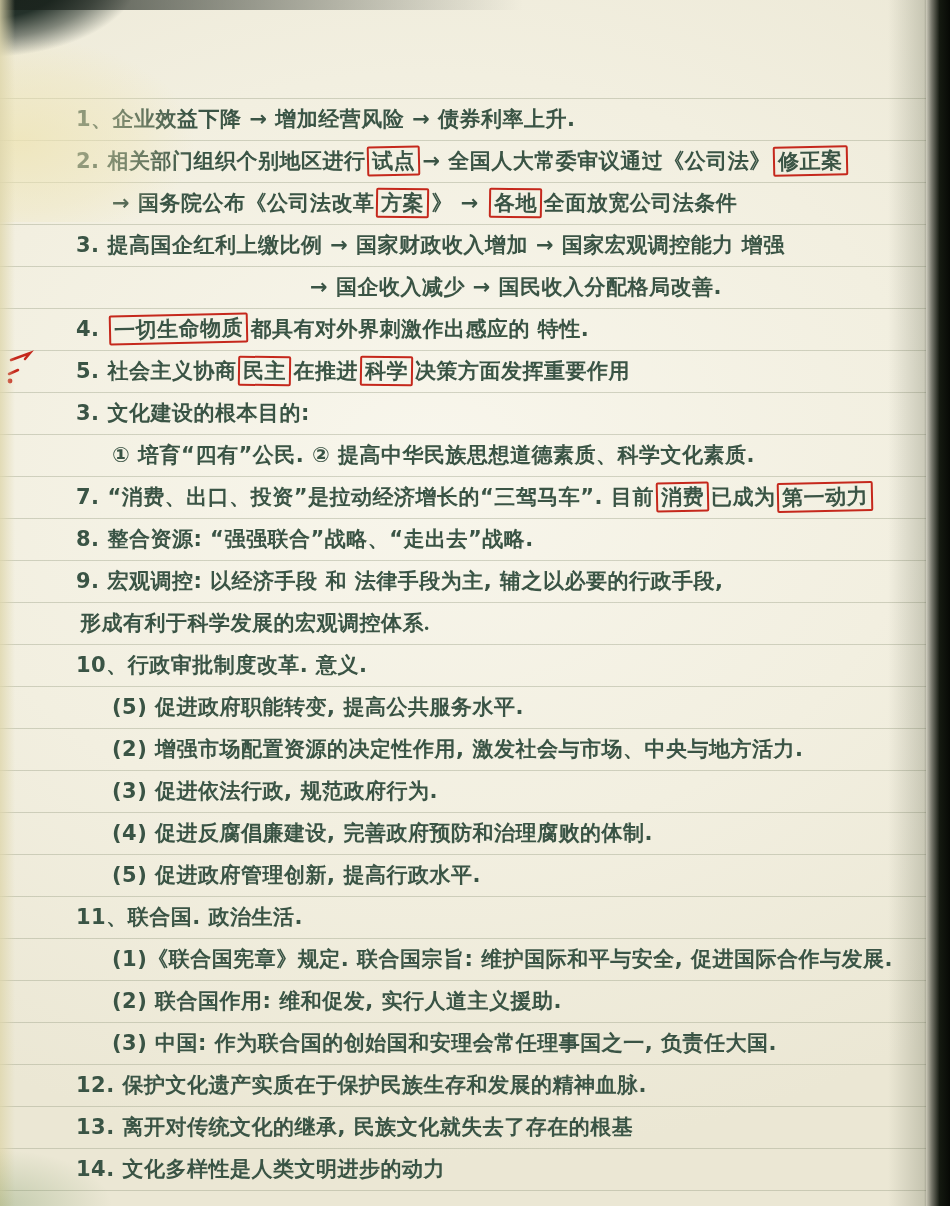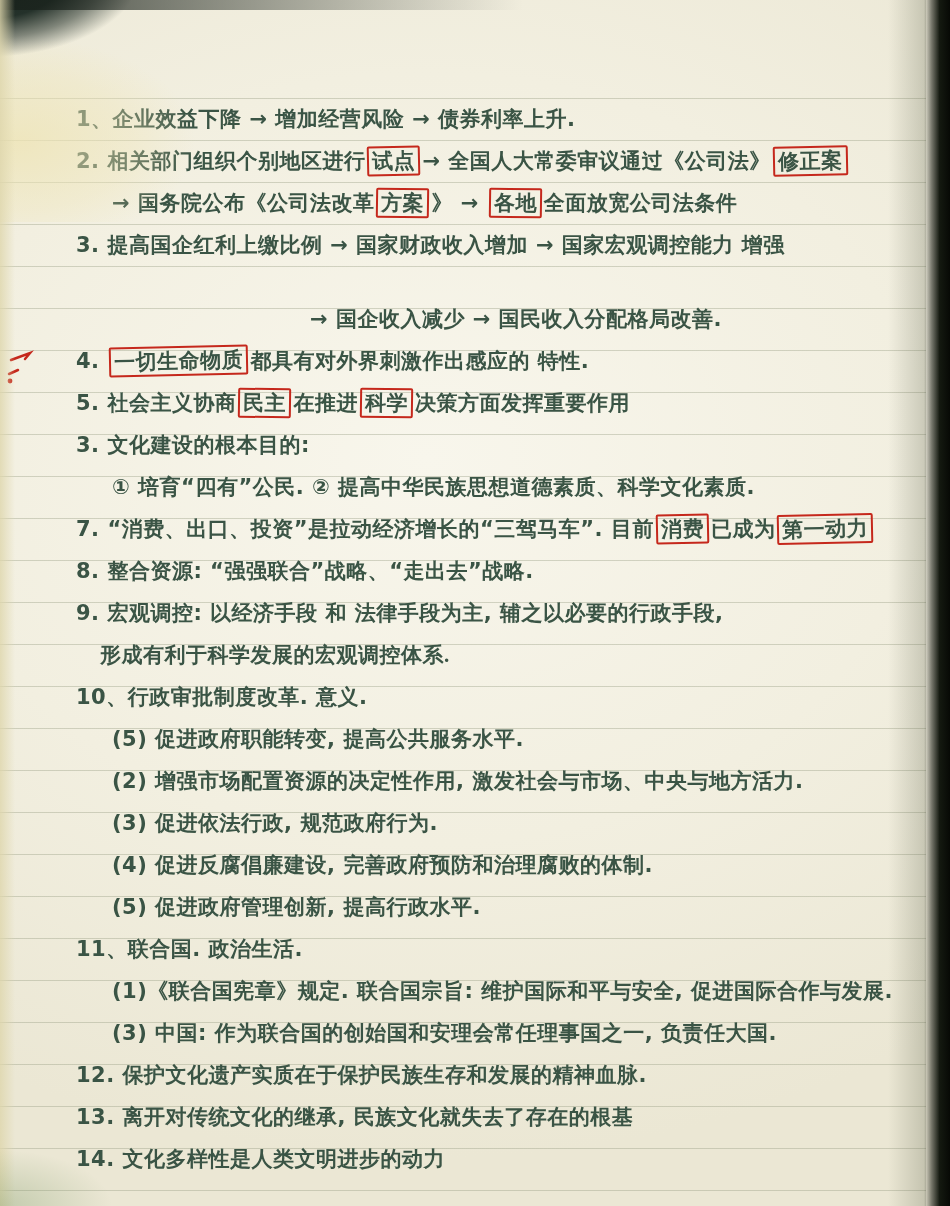--- a/index.html
+++ b/index.html
@@ -61,22 +61,22 @@
   }
   
   .content{
     position:absolute;left:0;top:98px;right:30px;
     color:var(--ink);
     font-size:21px;letter-spacing:0.5px;font-weight:bold;
   }
   .line{height:42px;line-height:42px;white-space:nowrap;}
   .ind0{padding-left:76px;}
   .ind1{padding-left:112px;}
-  .ind2{padding-left:310px;margin-top:32px;}
-  .ind3{padding-left:100px;font-family:Liberation Serif, serif;}
+  .ind2{padding-left:310px;}
+  .ind3{padding-left:80px;font-family:Liberation Serif, serif;}
   .boxed{
     display:inline-block;
     border:2px solid var(--red);
     border-radius:2px;
     line-height:26px;
     padding:0 3px;
     margin:0 2px;
     transform:rotate(-1.2deg);
   }
   .line:nth-child(odd) .boxed{transform:rotate(0.8deg);}
@@ -105,20 +105,21 @@
         <div class="line ind0"><span class="">9. 宏观调控: 以经济手段 和 法律手段为主, 辅之以必要的行政手段,</span></div>
         <div class="line ind3"><span class="">形成有利于科学发展的宏观调控体系.</span></div>
         <div class="line ind0"><span class="">10、行政审批制度改革. 意义.</span></div>
         <div class="line ind1"><span class="">(5) 促进政府职能转变, 提高公共服务水平.</span></div>
         <div class="line ind1"><span class="">(2) 增强市场配置资源的决定性作用, 激发社会与市场、中央与地方活力.</span></div>
         <div class="line ind1"><span class="">(3) 促进依法行政, 规范政府行为.</span></div>
         <div class="line ind1"><span class="">(4) 促进反腐倡廉建设, 完善政府预防和治理腐败的体制.</span></div>
         <div class="line ind1"><span class="">(5) 促进政府管理创新, 提高行政水平.</span></div>
         <div class="line ind0"><span class="">11、联合国. 政治生活.</span></div>
         <div class="line ind1"><span class="">(1)《联合国宪章》规定. 联合国宗旨: 维护国际和平与安全, 促进国际合作与发展.</span></div>
+        <div class="line ind1"><span class="">(2) 联合国作用: 维和促发, 实行人道主义援助.</span></div>
         <div class="line ind1"><span class="">(3) 中国: 作为联合国的创始国和安理会常任理事国之一, 负责任大国.</span></div>
         <div class="line ind0"><span class="">12. 保护文化遗产实质在于保护民族生存和发展的精神血脉.</span></div>
         <div class="line ind0"><span class="">13. 离开对传统文化的继承, 民族文化就失去了存在的根基</span></div>
         <div class="line ind0"><span class="">14. 文化多样性是人类文明进步的动力</span></div>
       </div>
 
     <svg class="margin-mark" width="34" height="44" viewBox="0 0 34 44">
       <path d="M8 12 L27 5 L22 11" fill="none" stroke="#c5281c" stroke-width="2.5" stroke-linecap="round"></path>
       <path d="M6 26 L15 22" fill="none" stroke="#c5281c" stroke-width="2.5" stroke-linecap="round"></path>
       <circle cx="7" cy="33" r="2.4" fill="#c5281c"></circle>

